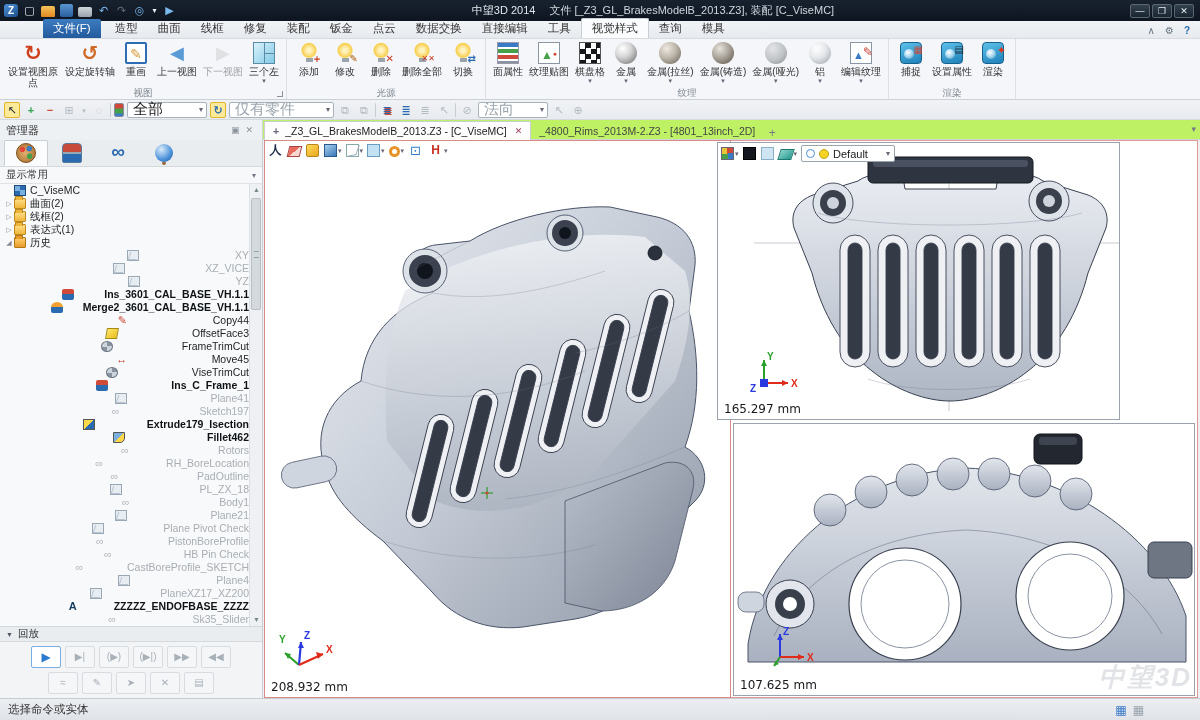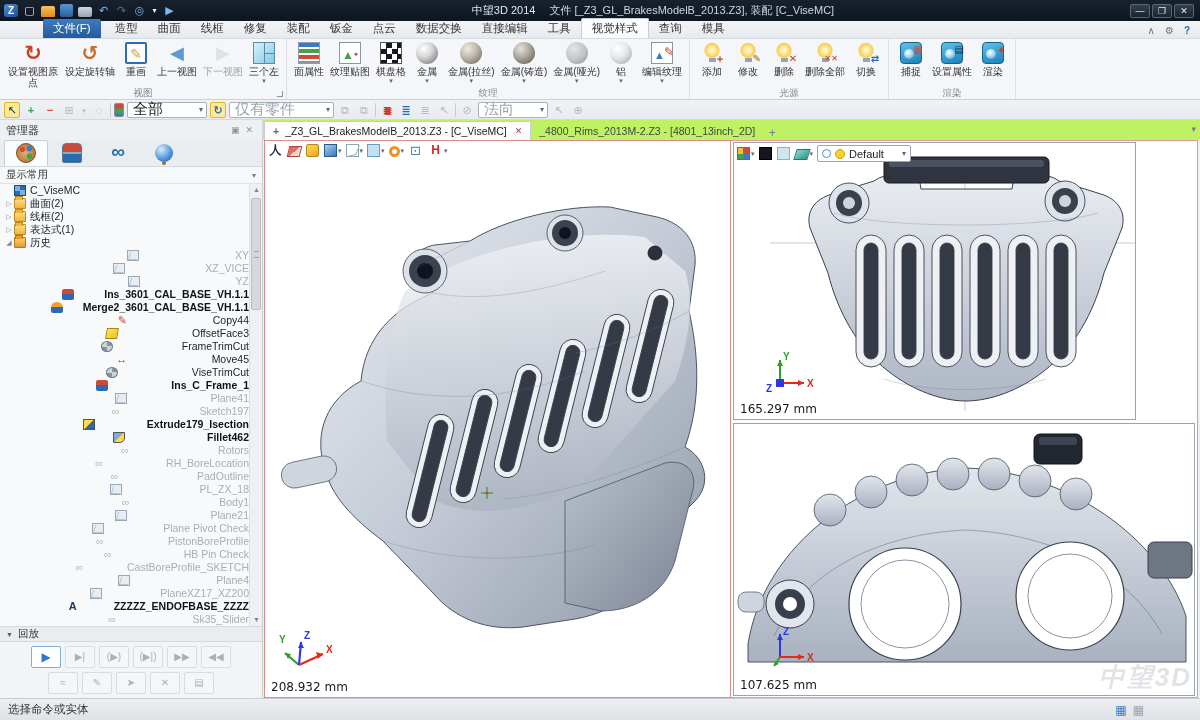--- a/index.html
+++ b/index.html
@@ -156,21 +156,21 @@
 
 .pbhead{position:absolute;left:0;top:486px;right:0;height:16px;background:#e9edf0;border-top:1px solid #d4d9de;border-bottom:1px solid #d4d9de;display:flex;align-items:center;padding-left:6px;font-size:10.5px;color:#333;gap:5px;}
 .pbhead::before{content:"▼";font-size:7px;color:#556;}
 .pbbody{position:absolute;left:0;top:502px;right:0;height:56px;background:#f2f4f6;display:flex;flex-direction:column;align-items:center;justify-content:center;gap:4px;}
 .pbrow{display:flex;gap:4px;}
 .pbb{width:30px;height:22px;background:#f4f6f8;border:1px solid #d8dce1;border-radius:2px;color:#a8b0b8;font-size:10px;text-align:center;line-height:20px;cursor:pointer;white-space:nowrap;overflow:hidden;}
 .pbb.play{background:#fff;border-color:#7ab0e0;color:#2a7ad0;font-size:12px;}
 
 .vp{position:absolute;background:#fff;}
 .vpmain{left:264px;top:0;width:467px;height:558px;border:1px solid #d98b85;}
-.vptr{left:733px;top:2px;width:403px;height:278px;border:1px solid #9aa2ac;}
+.vptr{left:717px;top:2px;width:403px;height:278px;border:1px solid #9aa2ac;}
 .vpbr{left:733px;top:283px;width:462px;height:273px;border:1px solid #9aa2ac;}
 .vptb{position:absolute;left:3px;top:2px;display:flex;align-items:center;gap:4px;z-index:5;}
 .vic{display:inline-flex;align-items:center;gap:1px;cursor:pointer;}
 .vg{width:15px;height:15px;display:inline-block;text-align:center;line-height:15px;font-size:11px;position:relative;}
 .va{font-size:7px;color:#667;}
 .vp-person .vg{color:#1c2a48;font-weight:bold;font-size:12px;}
 .vp-eraser .vg{background:linear-gradient(135deg,#e86a5a 50%,#f7d8d0 50%);transform:skewX(-14deg);border:1px solid #a44;width:13px;height:11px;margin-top:2px;}
 .vp-ybox .vg{background:linear-gradient(145deg,#ffd95a,#e8a820);border:1px solid #b8861a;border-radius:2px;width:13px;height:13px;}
 .vp-shaded .vg{background:linear-gradient(145deg,#a8d0ee,#3a78b8);border:1px solid #2a5a8c;width:13px;height:13px;}
 .vp-wire .vg{background:#fff;border:1px solid #8aa;width:13px;height:13px;}
@@ -289,20 +289,51 @@
             <span class="rlabel">三个左</span>
             <span class="rarr">▾</span>
           </div>
         </div>
       <div class="rtitle"><span>视图</span><span class="rlaunch"></span></div>
     </div>
     <div class="rgroup">
       <div class="rbtns">
 
       <div class="rbtn">
+            <span class="ric ic-light-add"></span>
+            <span class="rlabel">添加</span>
+            <span class="rarr"></span>
+          </div>
+          <div class="rbtn">
+            <span class="ric ic-light-edit"></span>
+            <span class="rlabel">修改</span>
+            <span class="rarr"></span>
+          </div>
+          <div class="rbtn">
+            <span class="ric ic-light-del"></span>
+            <span class="rlabel">删除</span>
+            <span class="rarr"></span>
+          </div>
+          <div class="rbtn">
+            <span class="ric ic-light-delall"></span>
+            <span class="rlabel">删除全部</span>
+            <span class="rarr"></span>
+          </div>
+          <div class="rbtn">
+            <span class="ric ic-light-toggle"></span>
+            <span class="rlabel">切换</span>
+            <span class="rarr"></span>
+          </div>
+        </div>
+      <div class="rtitle"><span>光源</span></div>
+    </div>
+    <div class="rgroup">
+      <div class="rbtns">
+
+      <div class="rbtn">
             <span class="ric ic-face-attr"></span>
             <span class="rlabel">面属性</span>
             <span class="rarr"></span>
           </div>
           <div class="rbtn">
             <span class="ric ic-texture-map"></span>
             <span class="rlabel">纹理贴图</span>
             <span class="rarr"></span>
           </div>
           <div class="rbtn">
@@ -335,51 +366,20 @@
             <span class="rlabel">铝</span>
             <span class="rarr">▾</span>
           </div>
           <div class="rbtn">
             <span class="ric ic-edit-texture"></span>
             <span class="rlabel">编辑纹理</span>
             <span class="rarr">▾</span>
           </div>
         </div>
       <div class="rtitle"><span>纹理</span></div>
-    </div>
-    <div class="rgroup">
-      <div class="rbtns">
-
-      <div class="rbtn">
-            <span class="ric ic-light-add"></span>
-            <span class="rlabel">添加</span>
-            <span class="rarr"></span>
-          </div>
-          <div class="rbtn">
-            <span class="ric ic-light-edit"></span>
-            <span class="rlabel">修改</span>
-            <span class="rarr"></span>
-          </div>
-          <div class="rbtn">
-            <span class="ric ic-light-del"></span>
-            <span class="rlabel">删除</span>
-            <span class="rarr"></span>
-          </div>
-          <div class="rbtn">
-            <span class="ric ic-light-delall"></span>
-            <span class="rlabel">删除全部</span>
-            <span class="rarr"></span>
-          </div>
-          <div class="rbtn">
-            <span class="ric ic-light-toggle"></span>
-            <span class="rlabel">切换</span>
-            <span class="rarr"></span>
-          </div>
-        </div>
-      <div class="rtitle"><span>光源</span></div>
     </div>
     <div class="rgroup">
       <div class="rbtns">
 
       <div class="rbtn">
             <span class="ric ic-capture"></span>
             <span class="rlabel">捕捉</span>
             <span class="rarr"></span>
           </div>
           <div class="rbtn">

